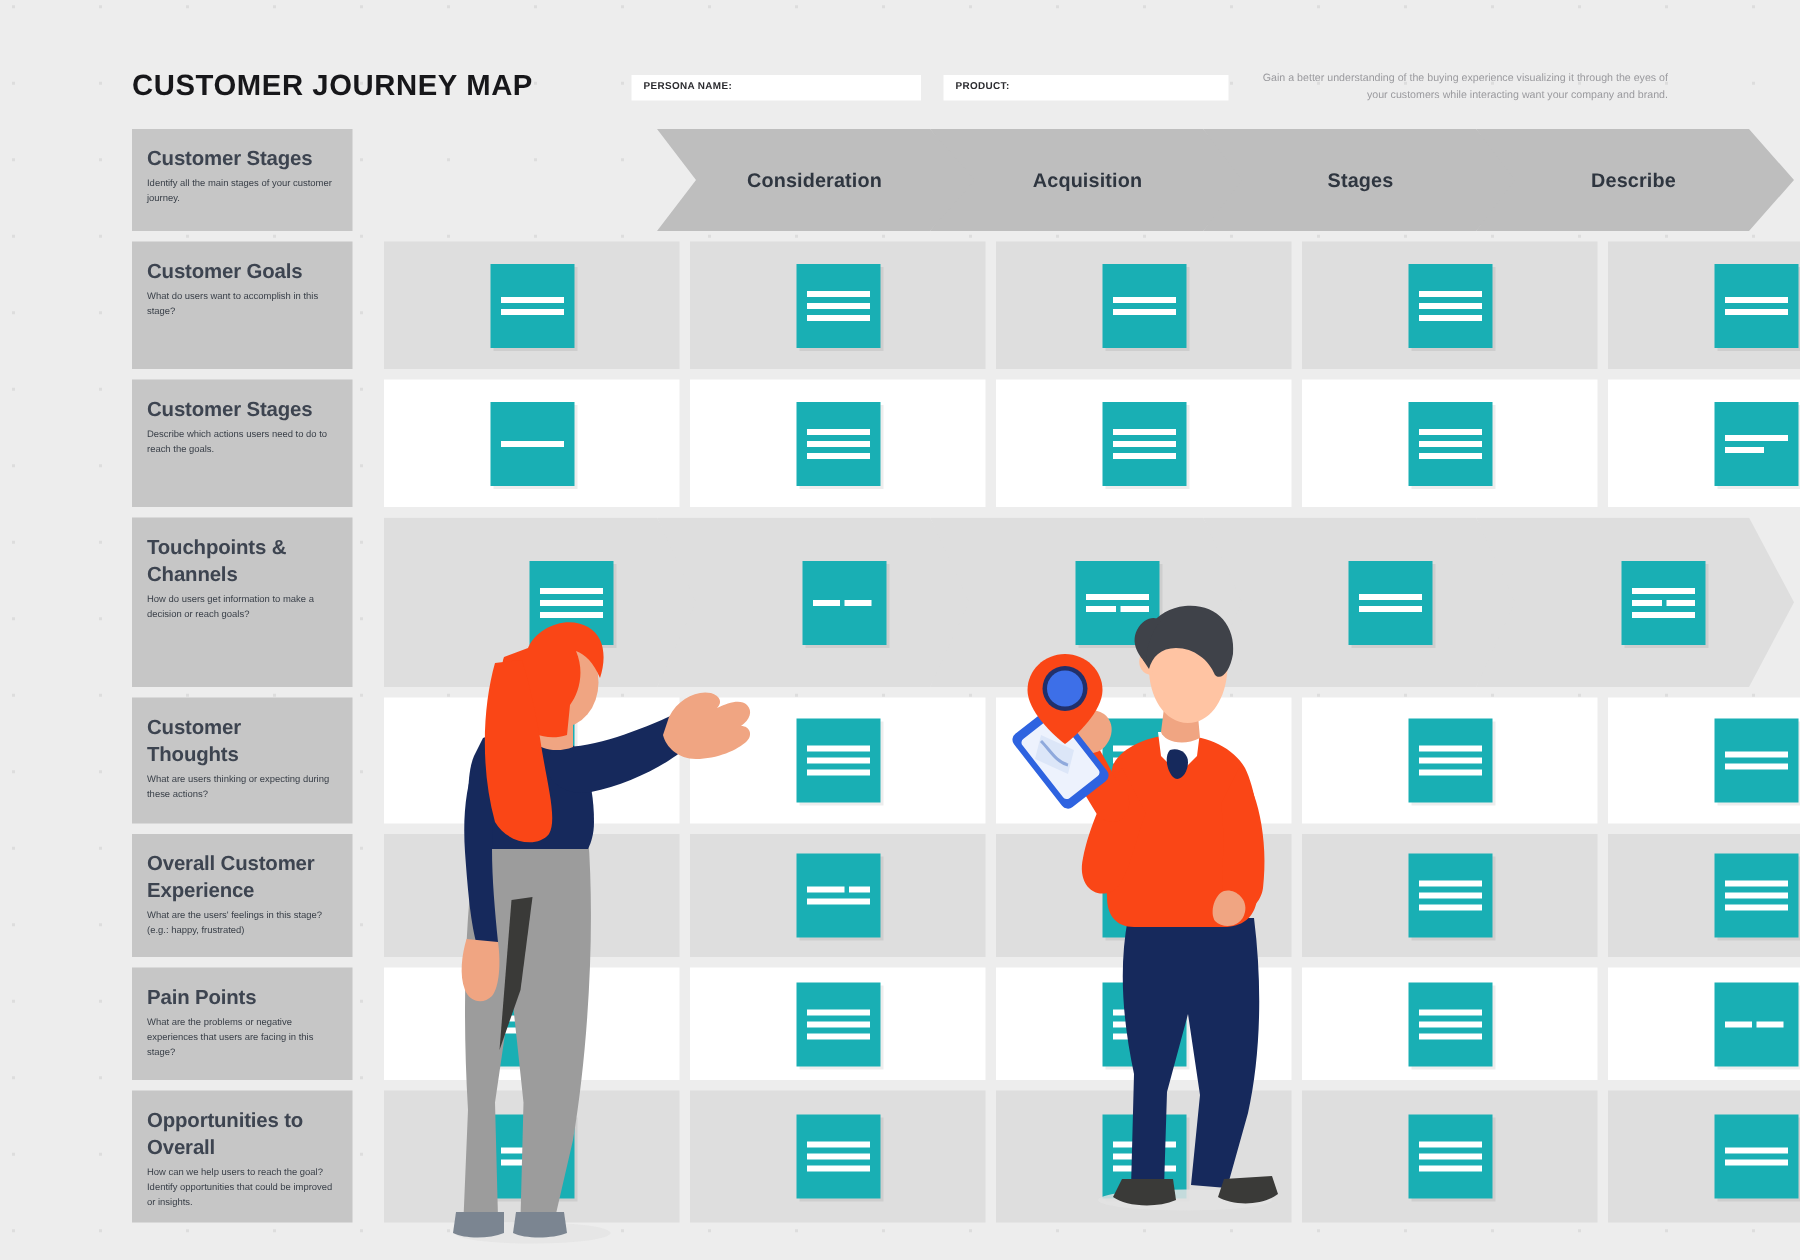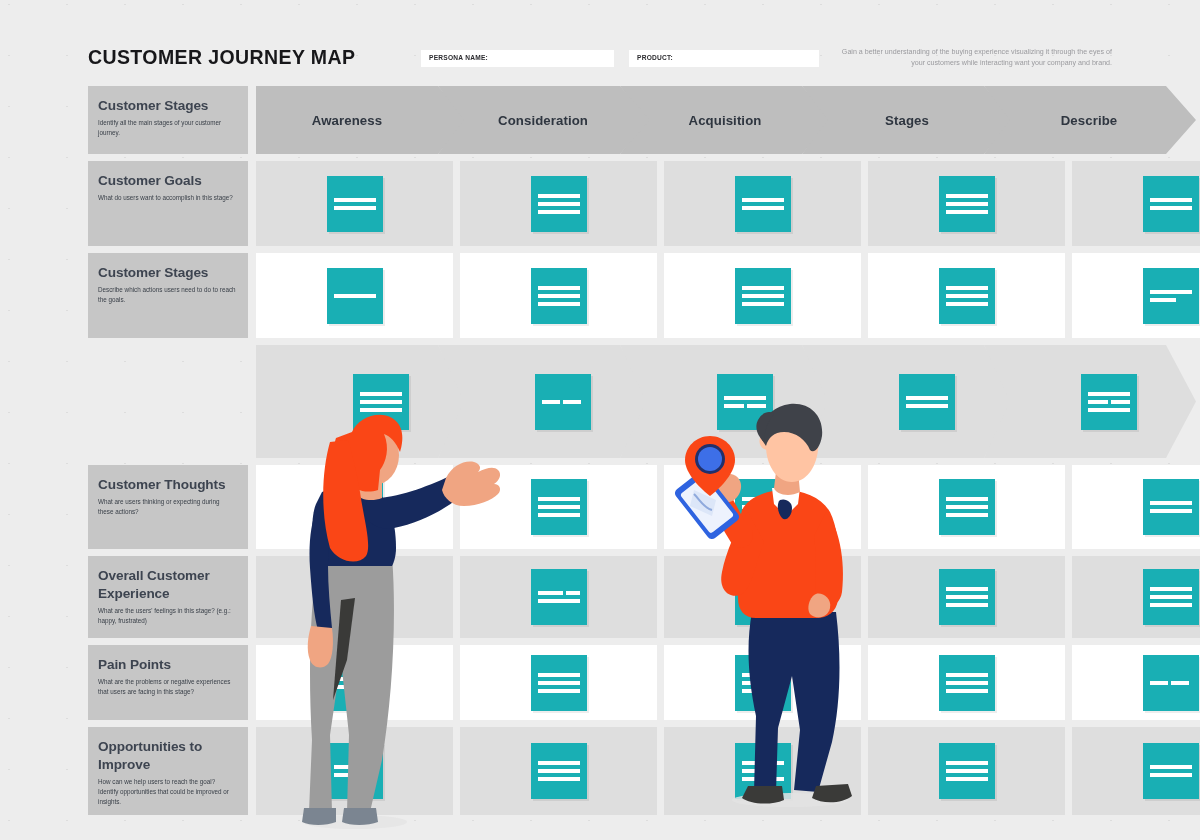--- a/index.html
+++ b/index.html
@@ -46,21 +46,21 @@
   }
 
   
   #grid { position: absolute; left: 88px; top: 86px; }
 
   .row { position: absolute; left: 0; }
 
   
   .label-cell {
     position: absolute; left: 0; top: 0;
-    width: 160px; height: 100%;
+    width: 147px; height: 100%;
     background: #C6C6C6;
     padding: 11px 12px 0 10px;
   }
   .label-title {
     font-size: 13.6px; font-weight: bold; color: #3D4450;
     line-height: 1.32; letter-spacing: -0.1px;
   }
   .label-desc {
     margin-top: 3px;
     font-size: 6.3px; line-height: 1.58; color: #3A4049;
@@ -144,23 +144,20 @@
     <div id="header-desc">Gain a better understanding of the buying experience visualizing it through the eyes of your customers while interacting want your company and brand.</div>
   </div>
 
   <div id="grid">
       <div class="row" style="top: 0px; height: 68px; width: 1192px;">
         <div class="label-cell">
           <div class="label-title">Customer Stages</div>
           <div class="label-desc">Identify all the main stages of your customer journey.</div>
         </div>
         <div class="chev-wrap" style="width: 1024px;">
-          <div class="chev head first" style="left: 0px; width: 212px;">
-            <div class="stage-label" style="left: 0px;">Awareness</div>
-          </div>
           <div class="chev head" style="left: 364px; width: 212px;">
             <div class="stage-label" style="left: 14px;">Acquisition</div>
           </div>
           <div class="chev head" style="left: 182px; width: 212px;">
             <div class="stage-label" style="left: 14px;">Consideration</div>
           </div>
           <div class="chev head" style="left: 546px; width: 212px;">
             <div class="stage-label" style="left: 14px;">Stages</div>
           </div>
           <div class="chev head" style="left: 728px; width: 212px;">
@@ -300,20 +297,24 @@
             <div class="ln">
               <div class="seg" style="width: 42px;"></div>
             </div>
             <div class="ln">
               <div class="seg" style="width: 26px;"></div>
             </div>
           </div>
         </div>
       </div>
       <div class="row" style="top: 259px; height: 113px; width: 1192px;">
+        <div class="label-cell">
+          <div class="label-title">Touchpoints &amp; Channels</div>
+          <div class="label-desc">How do users get information to make a decision or reach goals?</div>
+        </div>
         <div class="chev-wrap" style="width: 1024px;">
           <div class="chev body first" style="left: 0px; width: 212px;"></div>
           <div class="chev body" style="left: 182px; width: 212px;"></div>
           <div class="chev body" style="left: 364px; width: 212px;"></div>
           <div class="chev body" style="left: 546px; width: 212px;"></div>
           <div class="chev body" style="left: 728px; width: 212px;"></div>
         </div>
         <div class="note" style="left: 265px; top: 29px;">
           <div class="lines">
             <div class="ln">
@@ -578,21 +579,21 @@
           <div class="lines">
             <div class="ln">
               <div class="seg" style="width: 18px;"></div>
               <div class="seg" style="width: 18px;"></div>
             </div>
           </div>
         </div>
       </div>
       <div class="row" style="top: 641px; height: 88px; width: 1192px;">
         <div class="label-cell">
-          <div class="label-title">Opportunities to Improve</div>
+          <div class="label-title">Opportunities to Overall</div>
           <div class="label-desc">How can we help users to reach the goal? Identify opportunities that could be improved or insights.</div>
         </div>
         <div class="cells" style="width: 1024px;">
           <div class="cell gray" style="left: 0px;"></div>
           <div class="cell gray" style="left: 204px;"></div>
           <div class="cell gray" style="left: 408px;"></div>
           <div class="cell gray" style="left: 612px;"></div>
           <div class="cell gray" style="left: 816px;"></div>
         </div>
         <div class="note" style="left: 239px; top: 16px;">

